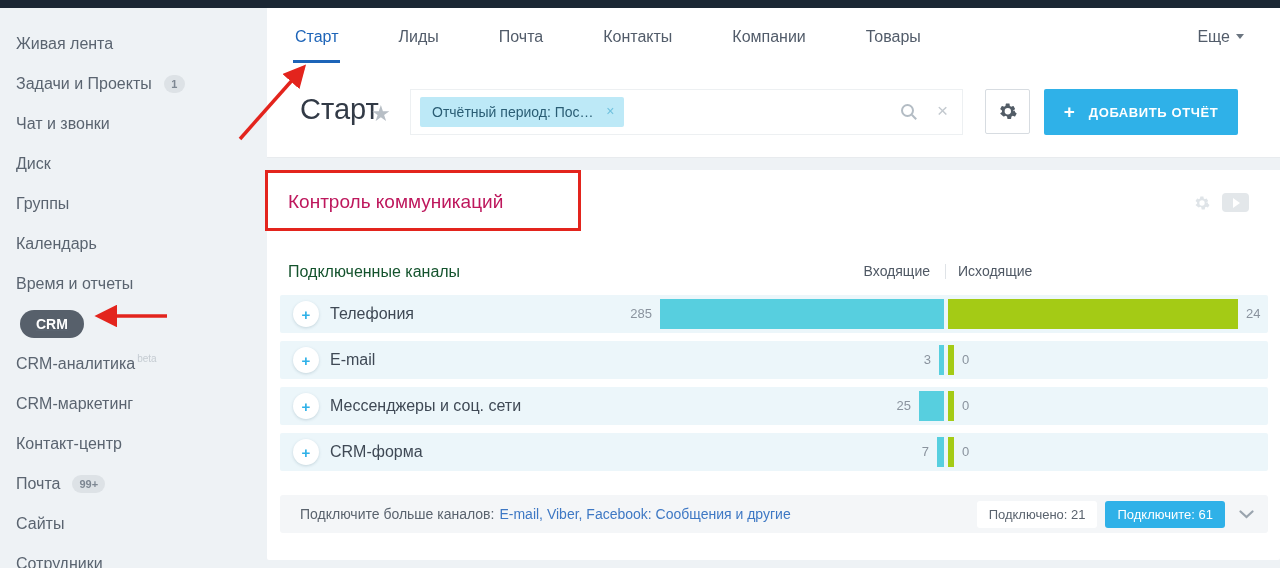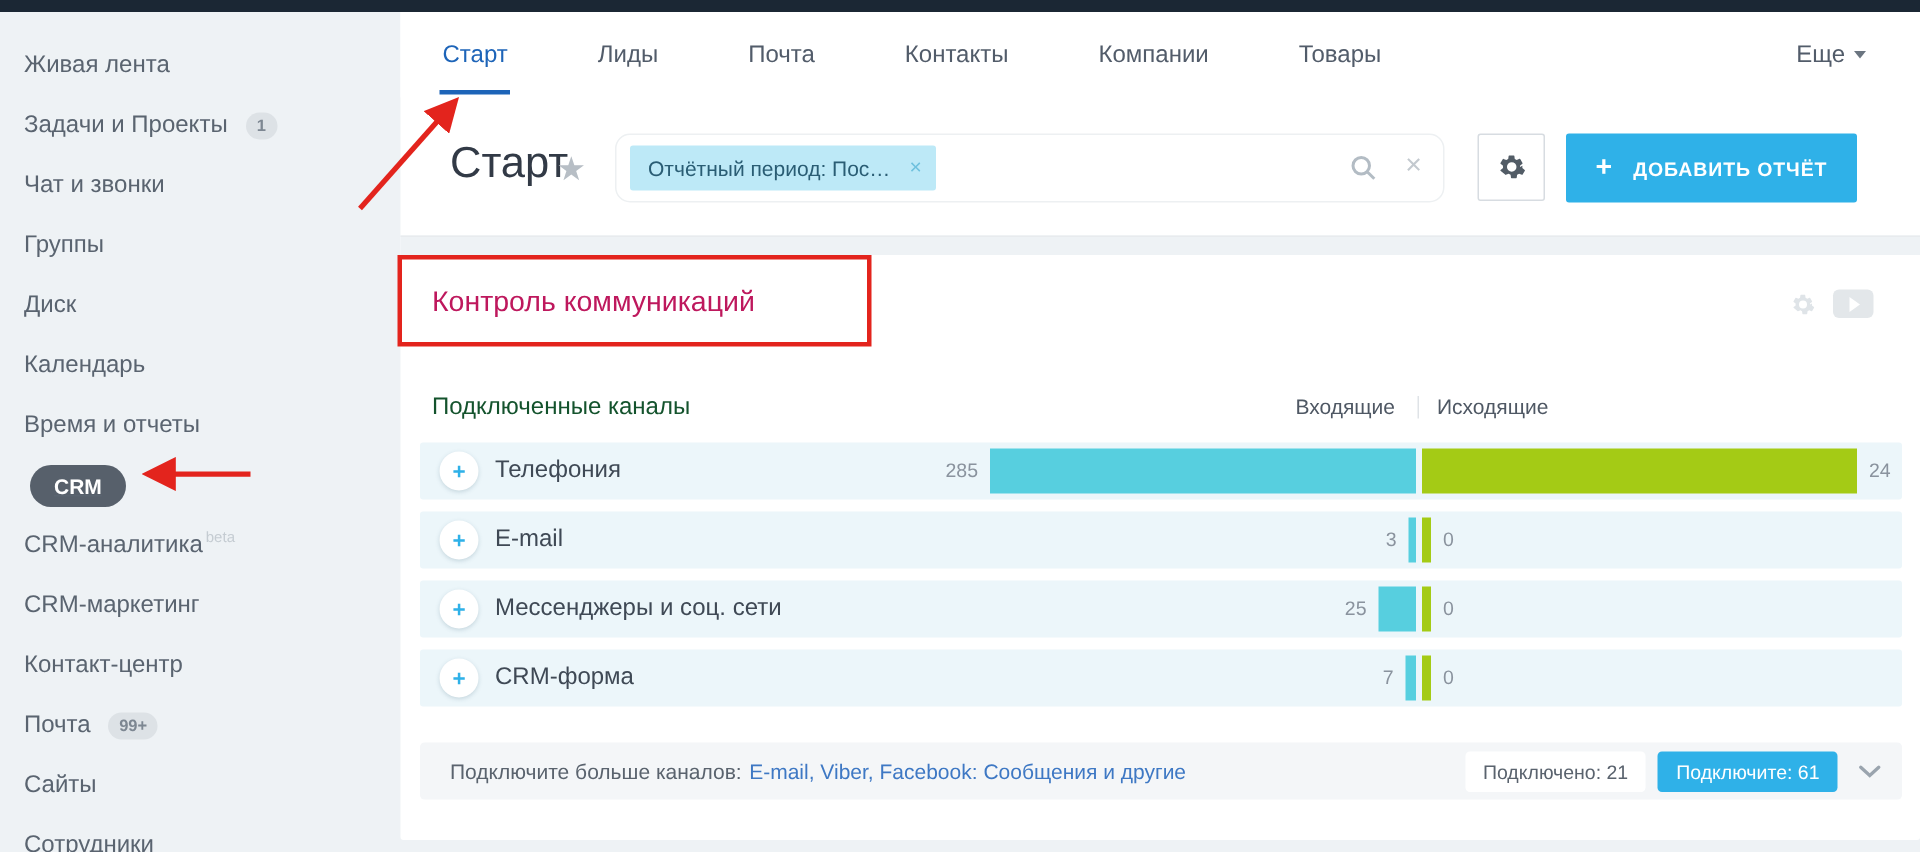--- a/index.html
+++ b/index.html
@@ -32,21 +32,21 @@
   .tab{position:relative;font-size:16px;color:#525c6a;height:57px;display:flex;align-items:center;cursor:pointer;white-space:nowrap;}
   .tab.active{color:var(--active-tab);}
   .tab.active::after{content:"";position:absolute;left:-2px;right:-2px;bottom:2px;height:3px;background:var(--active-tab);}
   .tab.more{margin-left:auto;margin-right:36px;gap:6px;}
   .caret{width:0;height:0;border-left:4px solid transparent;border-right:4px solid transparent;border-top:5px solid #6b7580;display:inline-block;}
 
   
   .header-sec{position:absolute;left:0;top:57px;right:0;height:92px;}
   .page-title{position:absolute;left:33px;top:28px;font-size:29px;color:#323a46;}
   .star{position:absolute;left:104px;top:36px;font-size:22px;color:#b7bec5;font-family:"DejaVu Sans",sans-serif;cursor:pointer;}
-  .filterbar{position:absolute;left:143px;top:24px;width:553px;height:46px;background:#fff;border:1px solid #edf0f2;border-radius:10px;cursor:text;}
+  .filterbar{position:absolute;left:143px;top:24px;width:553px;height:46px;background:#fff;border:1px solid #edf0f2;border-radius:0;cursor:text;}
   .chip{position:absolute;left:9px;top:7px;height:30px;background:#bde9f7;border-radius:2px;display:flex;align-items:center;padding:0 30px 0 12px;font-size:14px;color:#2a5d74;cursor:pointer;}
   .chip-x{position:absolute;right:9px;top:6px;color:#6fc1de;font-size:14px;cursor:pointer;}
   .search-ic{position:absolute;right:44px;top:13px;cursor:pointer;}
   .clear-ic{position:absolute;right:14px;top:10px;font-size:19px;color:#c3c9cf;cursor:pointer;}
   .gear-btn{position:absolute;left:718px;top:24px;width:45px;height:45px;border:1px solid #d7dce1;border-radius:2px;background:#fff;display:flex;align-items:center;justify-content:center;cursor:pointer;}
   .add-btn{position:absolute;left:777px;top:24px;width:194px;height:46px;background:var(--accent);border:none;border-radius:2px;color:#fff;display:flex;align-items:center;justify-content:center;gap:14px;cursor:pointer;}
   .add-btn .plus-g{font-size:19px;font-weight:bold;}
   .add-btn .lbl{font-size:13px;font-weight:bold;letter-spacing:.6px;}
 
   .divider-strip{position:absolute;left:0;right:0;top:149px;height:13px;background:#eef2f5;border-top:1px solid #e8ebee;}
@@ -93,25 +93,25 @@
       <div class="side-item">
     <span class="pill">Задачи и Проекты</span>
 
     <span class="side-badge">1</span>
   </div>
       <div class="side-item">
     <span class="pill">Чат и звонки</span>
 
   </div>
       <div class="side-item">
+    <span class="pill">Диск</span>
+
+  </div>
+      <div class="side-item">
     <span class="pill">Группы</span>
-
-  </div>
-      <div class="side-item">
-    <span class="pill">Диск</span>
 
   </div>
       <div class="side-item">
     <span class="pill">Календарь</span>
 
   </div>
       <div class="side-item">
     <span class="pill">Время и отчеты</span>
 
   </div>

